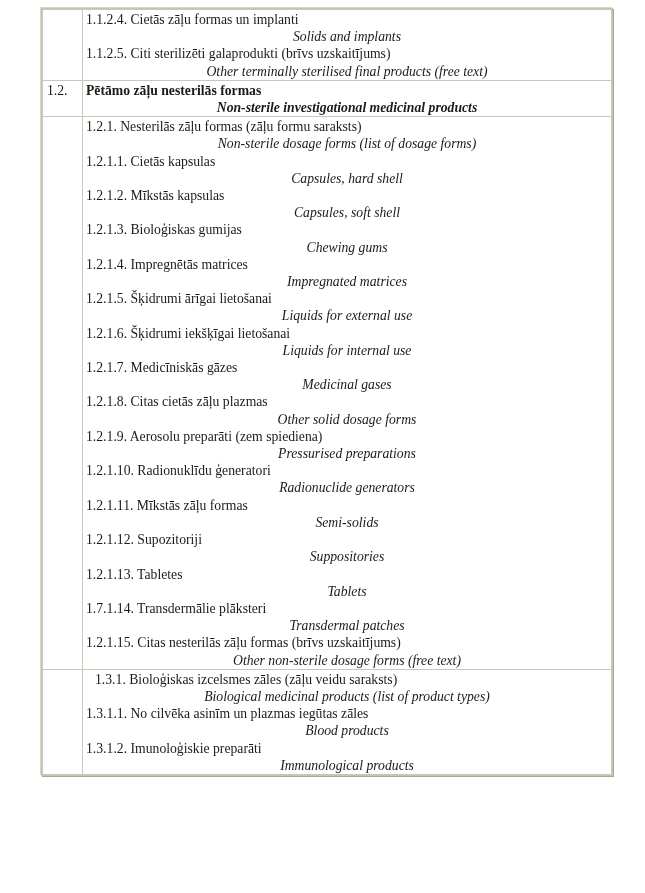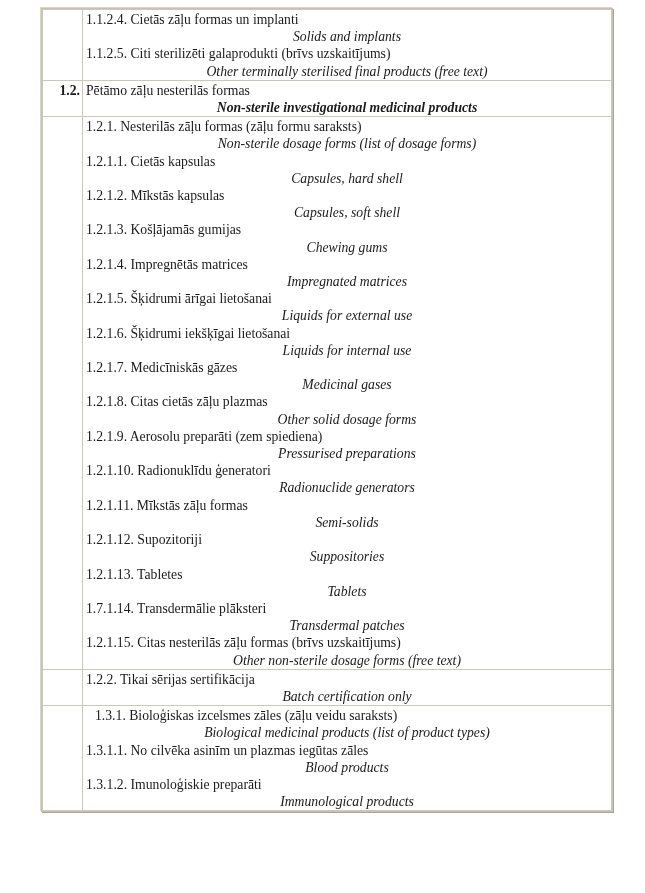--- a/index.html
+++ b/index.html
@@ -29,37 +29,36 @@
     table-layout: fixed;
   }
   td {
     border: 1px solid #cbc8ba;
     vertical-align: top;
     padding: 0;
   }
   td.num {
     width: 33px;
     padding: 1px 2px 0 4px;
-    font-weight: bold;
+    font-weight: normal;
     font-size: 13.7px;
     line-height: 17.2px;
-    text-align: right;
   }
   td.content {
     padding: 1px 3px 0 3px;
   }
   .line {
     font-size: 13.7px;
     line-height: 17.2px;
     white-space: nowrap;
     overflow: hidden;
   }
   .lv { font-style: normal; }
   .en { font-style: italic; text-align: center; }
-  tr.hdr .lv { font-weight: normal; }
+  tr.hdr .lv { font-weight: bold; }
   tr.hdr .en { font-weight: bold; font-style: italic; }
   .indent { padding-left: 9px; }
 </style>
 </head>
 <body>
 
 <div class="table-wrap">
   <table class="doc-table">
 
     <tbody>
@@ -84,21 +83,21 @@
 
     <tr>
       <td class="num"></td>
       <td class="content">
         <div class="line lv">1.2.1. Nesterilās zāļu formas (zāļu formu saraksts)</div>
         <div class="line en">Non-sterile dosage forms (list of dosage forms)</div>
         <div class="line lv">1.2.1.1. Cietās kapsulas</div>
         <div class="line en">Capsules, hard shell</div>
         <div class="line lv">1.2.1.2. Mīkstās kapsulas</div>
         <div class="line en">Capsules, soft shell</div>
-        <div class="line lv">1.2.1.3. Košļājamās gumijas</div>
+        <div class="line lv">1.2.1.3. Bioloģiskas gumijas</div>
         <div class="line en">Chewing gums</div>
         <div class="line lv">1.2.1.4. Impregnētās matrices</div>
         <div class="line en">Impregnated matrices</div>
         <div class="line lv">1.2.1.5. Šķidrumi ārīgai lietošanai</div>
         <div class="line en">Liquids for external use</div>
         <div class="line lv">1.2.1.6. Šķidrumi iekšķīgai lietošanai</div>
         <div class="line en">Liquids for internal use</div>
         <div class="line lv">1.2.1.7. Medicīniskās gāzes</div>
         <div class="line en">Medicinal gases</div>
         <div class="line lv">1.2.1.8. Citas cietās zāļu plazmas</div>
@@ -113,27 +112,20 @@
         <div class="line en">Suppositories</div>
         <div class="line lv">1.2.1.13. Tabletes</div>
         <div class="line en">Tablets</div>
         <div class="line lv">1.7.1.14. Transdermālie plāksteri</div>
         <div class="line en">Transdermal patches</div>
         <div class="line lv">1.2.1.15. Citas nesterilās zāļu formas (brīvs uzskaitījums)</div>
         <div class="line en">Other non-sterile dosage forms (free text)</div>
       </td>
     </tr>
 
-    <tr>
-      <td class="num"></td>
-      <td class="content">
-        <div class="line lv">1.2.2. Tikai sērijas sertifikācija</div>
-        <div class="line en">Batch certification only</div>
-      </td>
-    </tr>
 
 
     <tr>
       <td class="num"></td>
       <td class="content">
         <div class="line lv indent">1.3.1. Bioloģiskas izcelsmes zāles (zāļu veidu saraksts)</div>
         <div class="line en">Biological medicinal products (list of product types)</div>
         <div class="line lv">1.3.1.1. No cilvēka asinīm un plazmas iegūtas zāles</div>
         <div class="line en">Blood products</div>
         <div class="line lv">1.3.1.2. Imunoloģiskie preparāti</div>

